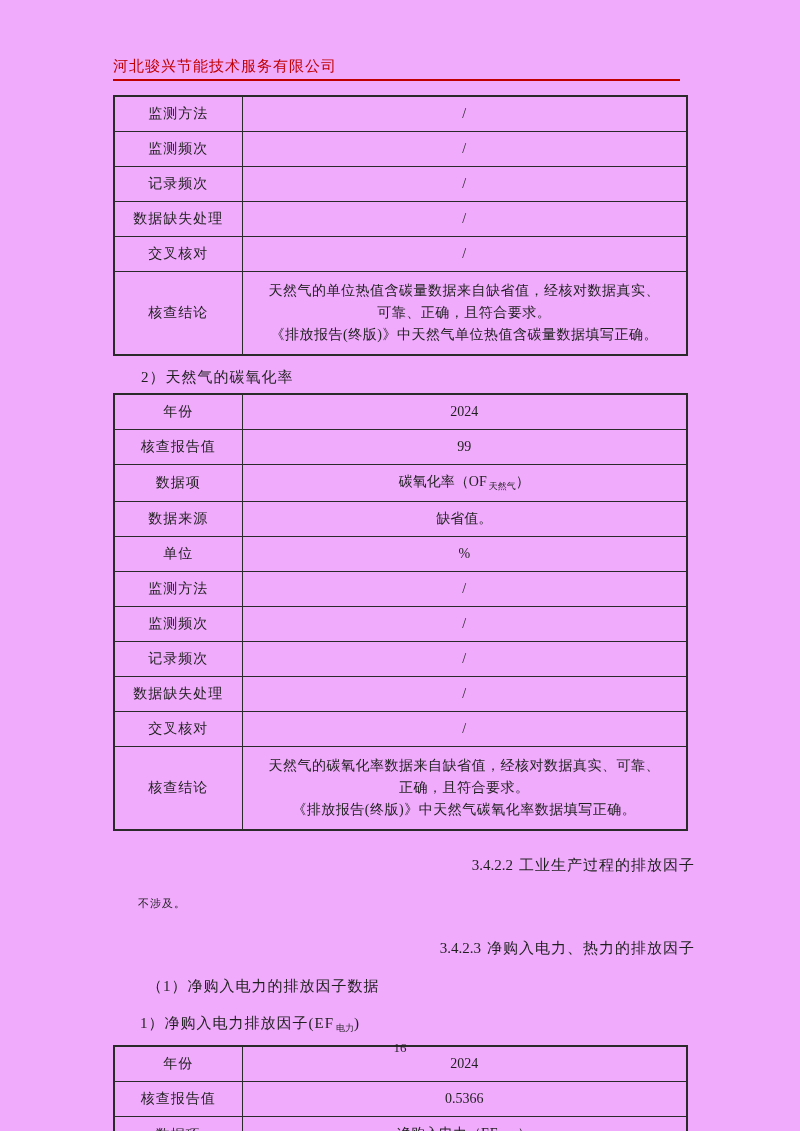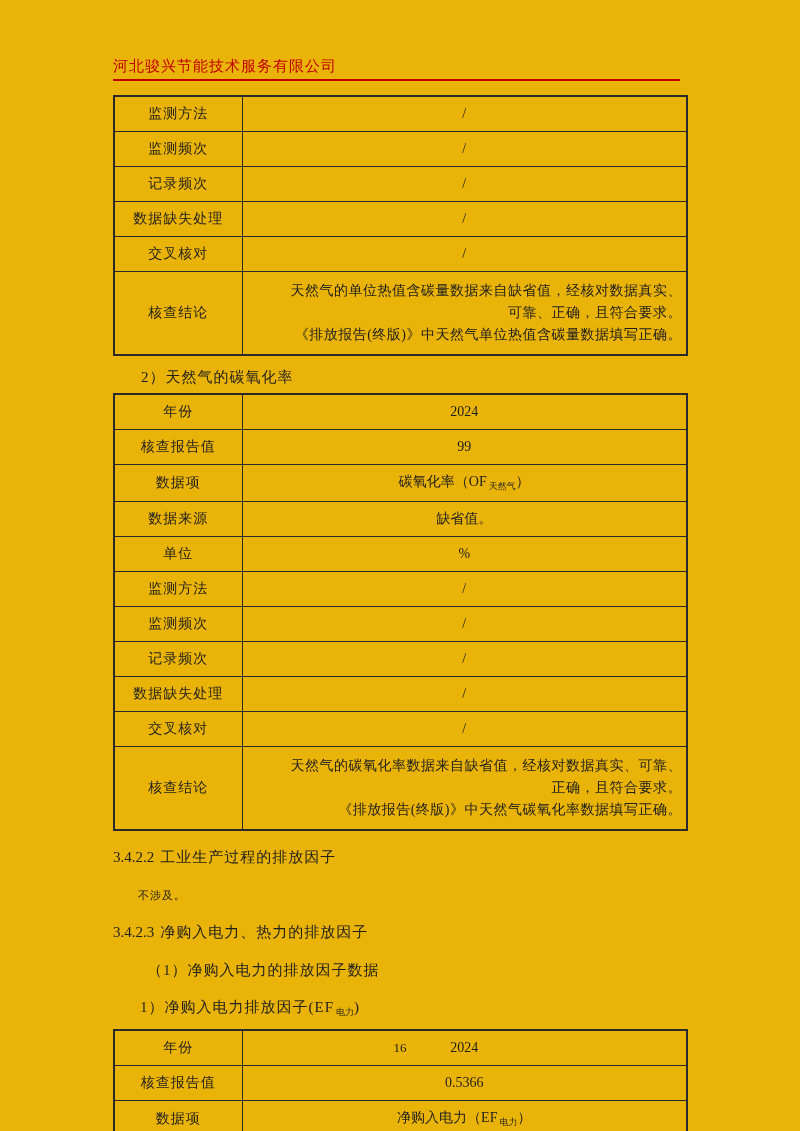--- a/index.html
+++ b/index.html
@@ -1,20 +1,20 @@
 <!DOCTYPE html>
 <html><head>
 <meta charset="utf-8">
 <style>
   * { margin:0; padding:0; box-sizing:border-box; }
   html,body { background:#ffffff; }
   .page {
     position:relative;
     width:800px; height:1131px;
-    background:#eab308;
+    background:#f0abfc;
     font-family:"Liberation Serif","DejaVu Serif",serif;
     color:#1f1f1f;
     overflow:hidden;
   }
   .content {
     position:absolute;
     left:113px; top:57px;
     width:582px;
   }
   .letterhead {
@@ -44,45 +44,46 @@
     width:128px;
     text-align:center;
     height:30px;
     letter-spacing:1px;
   }
   td.val {
     text-align:center;
     height:30px;
   }
   td.val-left {
-    text-align:right;
+    text-align:center;
     padding:6px 8px;
     line-height:22px;
     white-space:pre-line;
     letter-spacing:0.5px;
     border-radius:28px;
   }
   sub.subsc {
     font-size:9px;
     vertical-align:-3px;
     margin-left:2px;
     letter-spacing:0;
   }
   .t1 { margin-top:14px; }
   .h-sub2 {       
     margin:10px 0 5px 28px;
     font-size:15px;
     line-height:22px;
     letter-spacing:1px;
   }
   .h-num {        
-    margin-top:15px;
-    font-size:15px;
-    line-height:22px;
-    letter-spacing:1px;
+    margin-top:23px;
+    font-size:15px;
+    line-height:22px;
+    letter-spacing:1px;
+    text-align:right;
   }
   .h-num .sec-no { letter-spacing:0; margin-right:6px; }
   .body-indent {  
     margin:16px 0 0 25px;
     font-size:11px;
     line-height:22px;
     letter-spacing:1px;
   }
   .h-paren {      
     margin:16px 0 0 34px;

